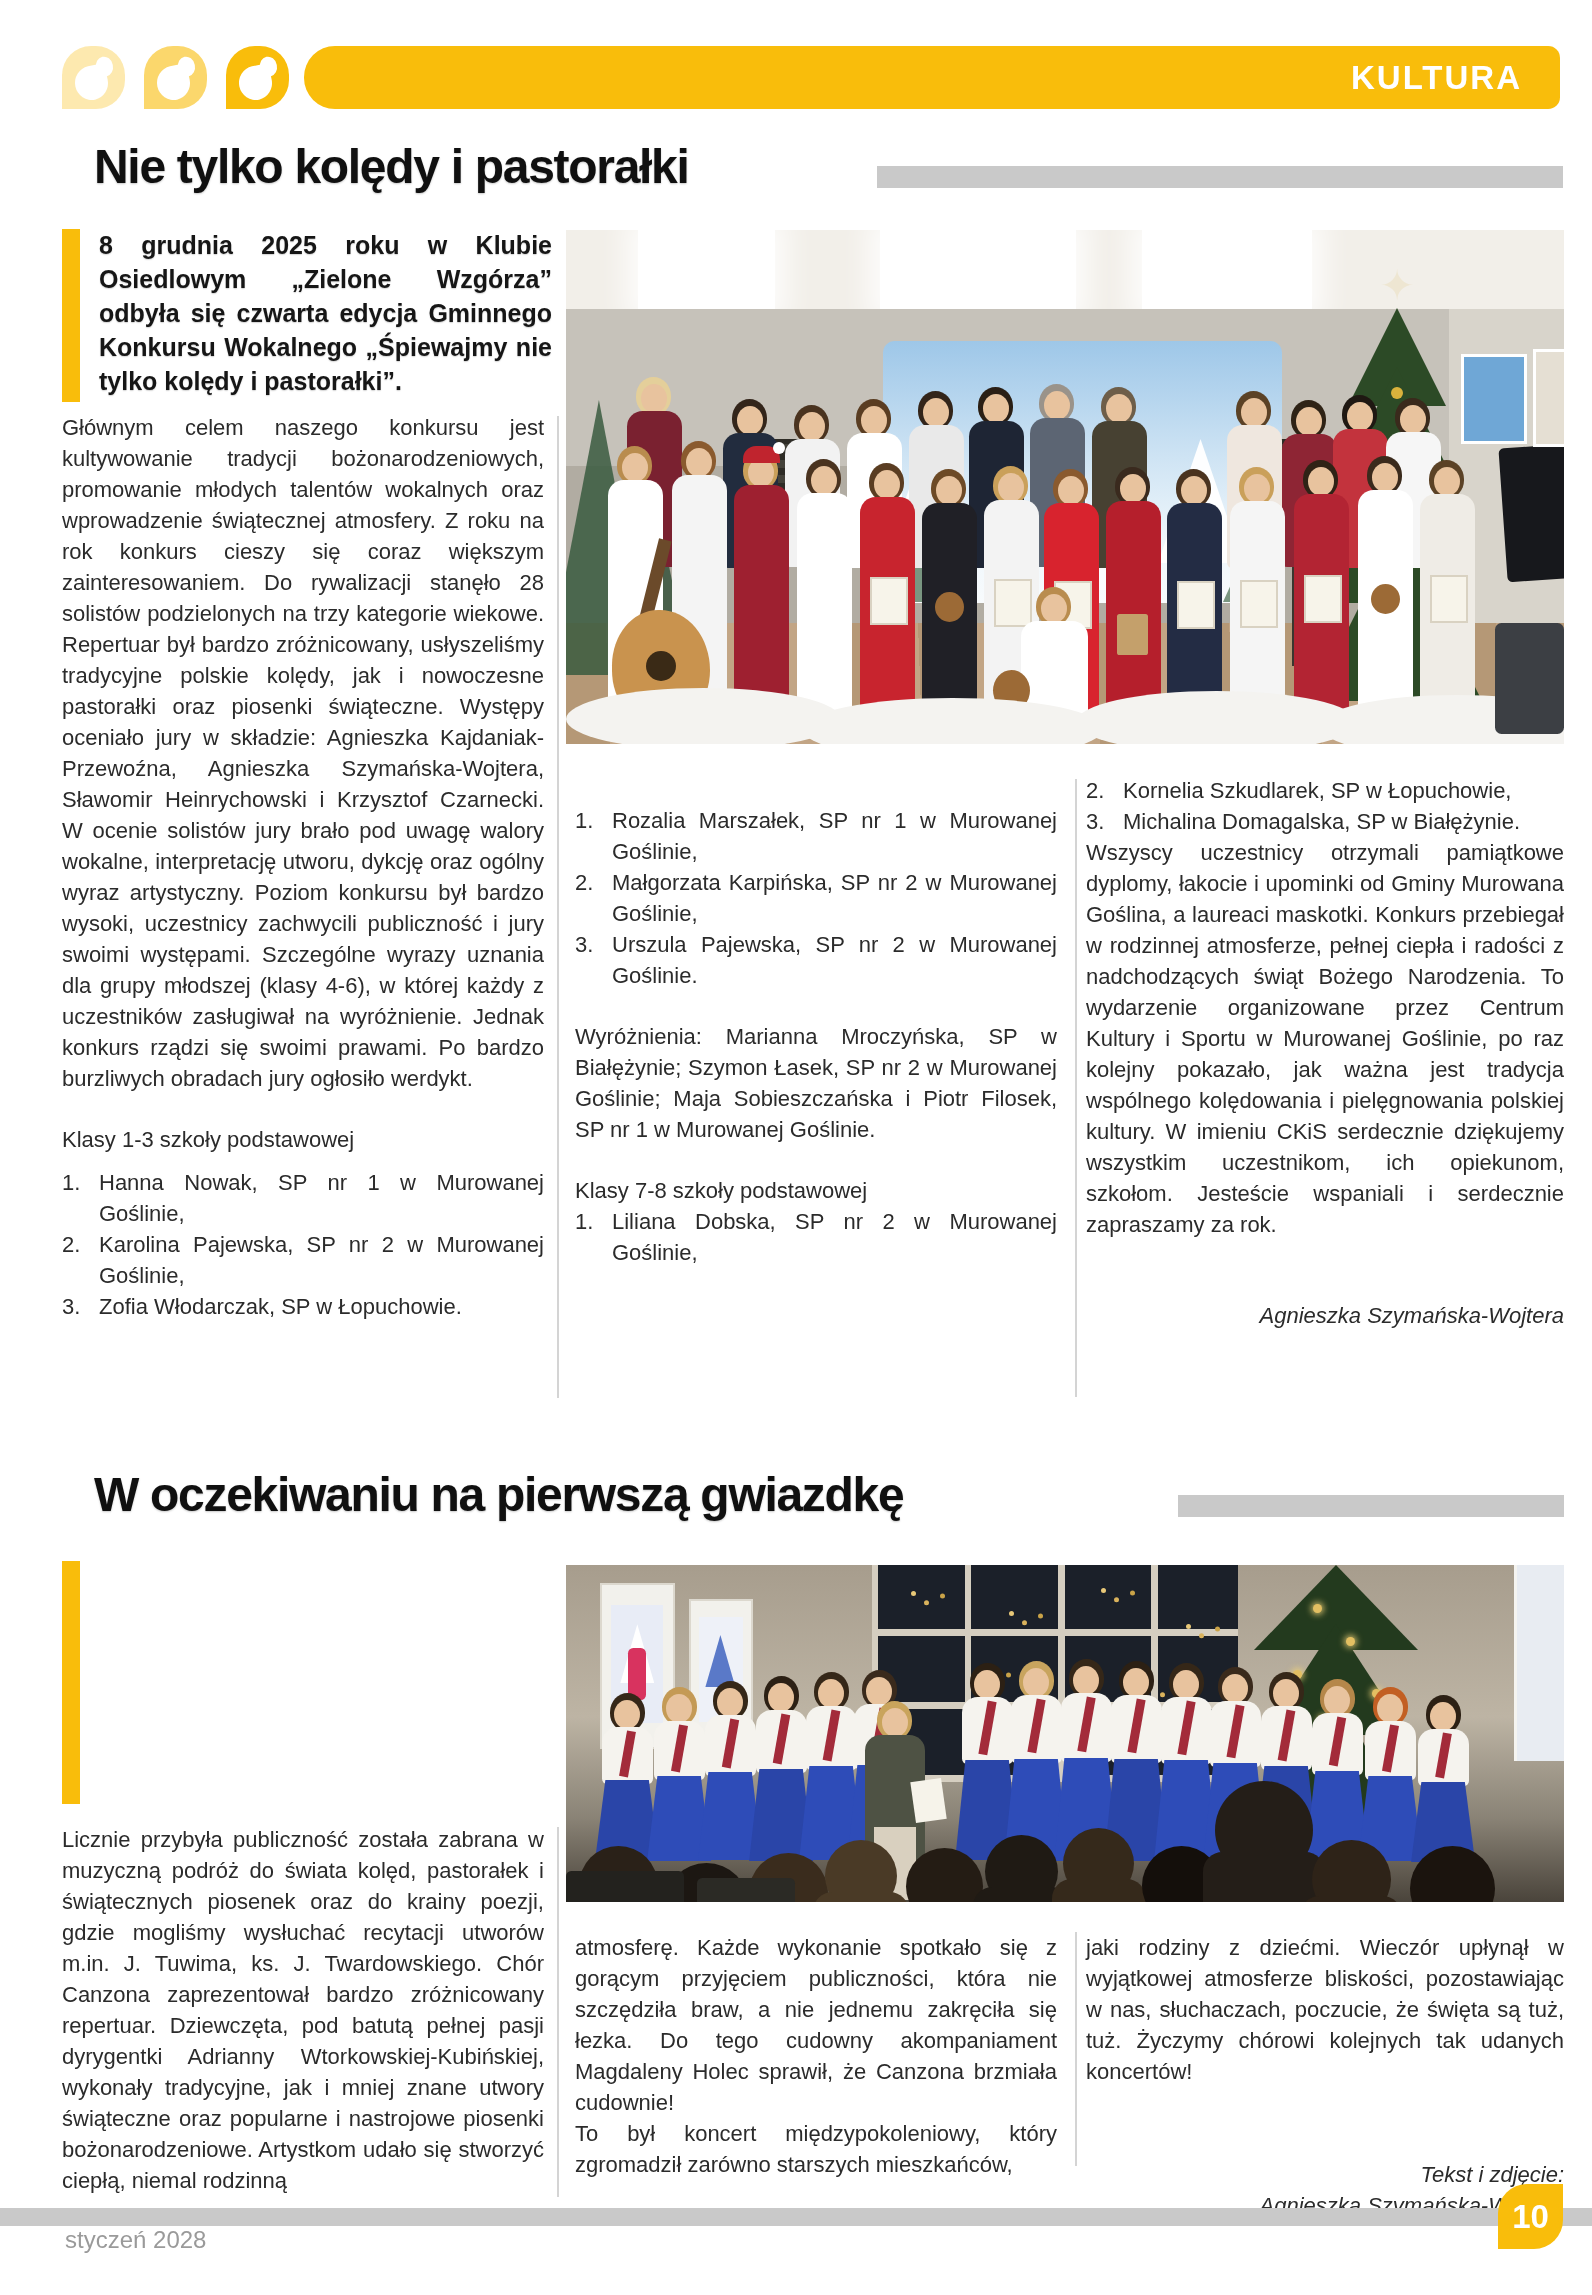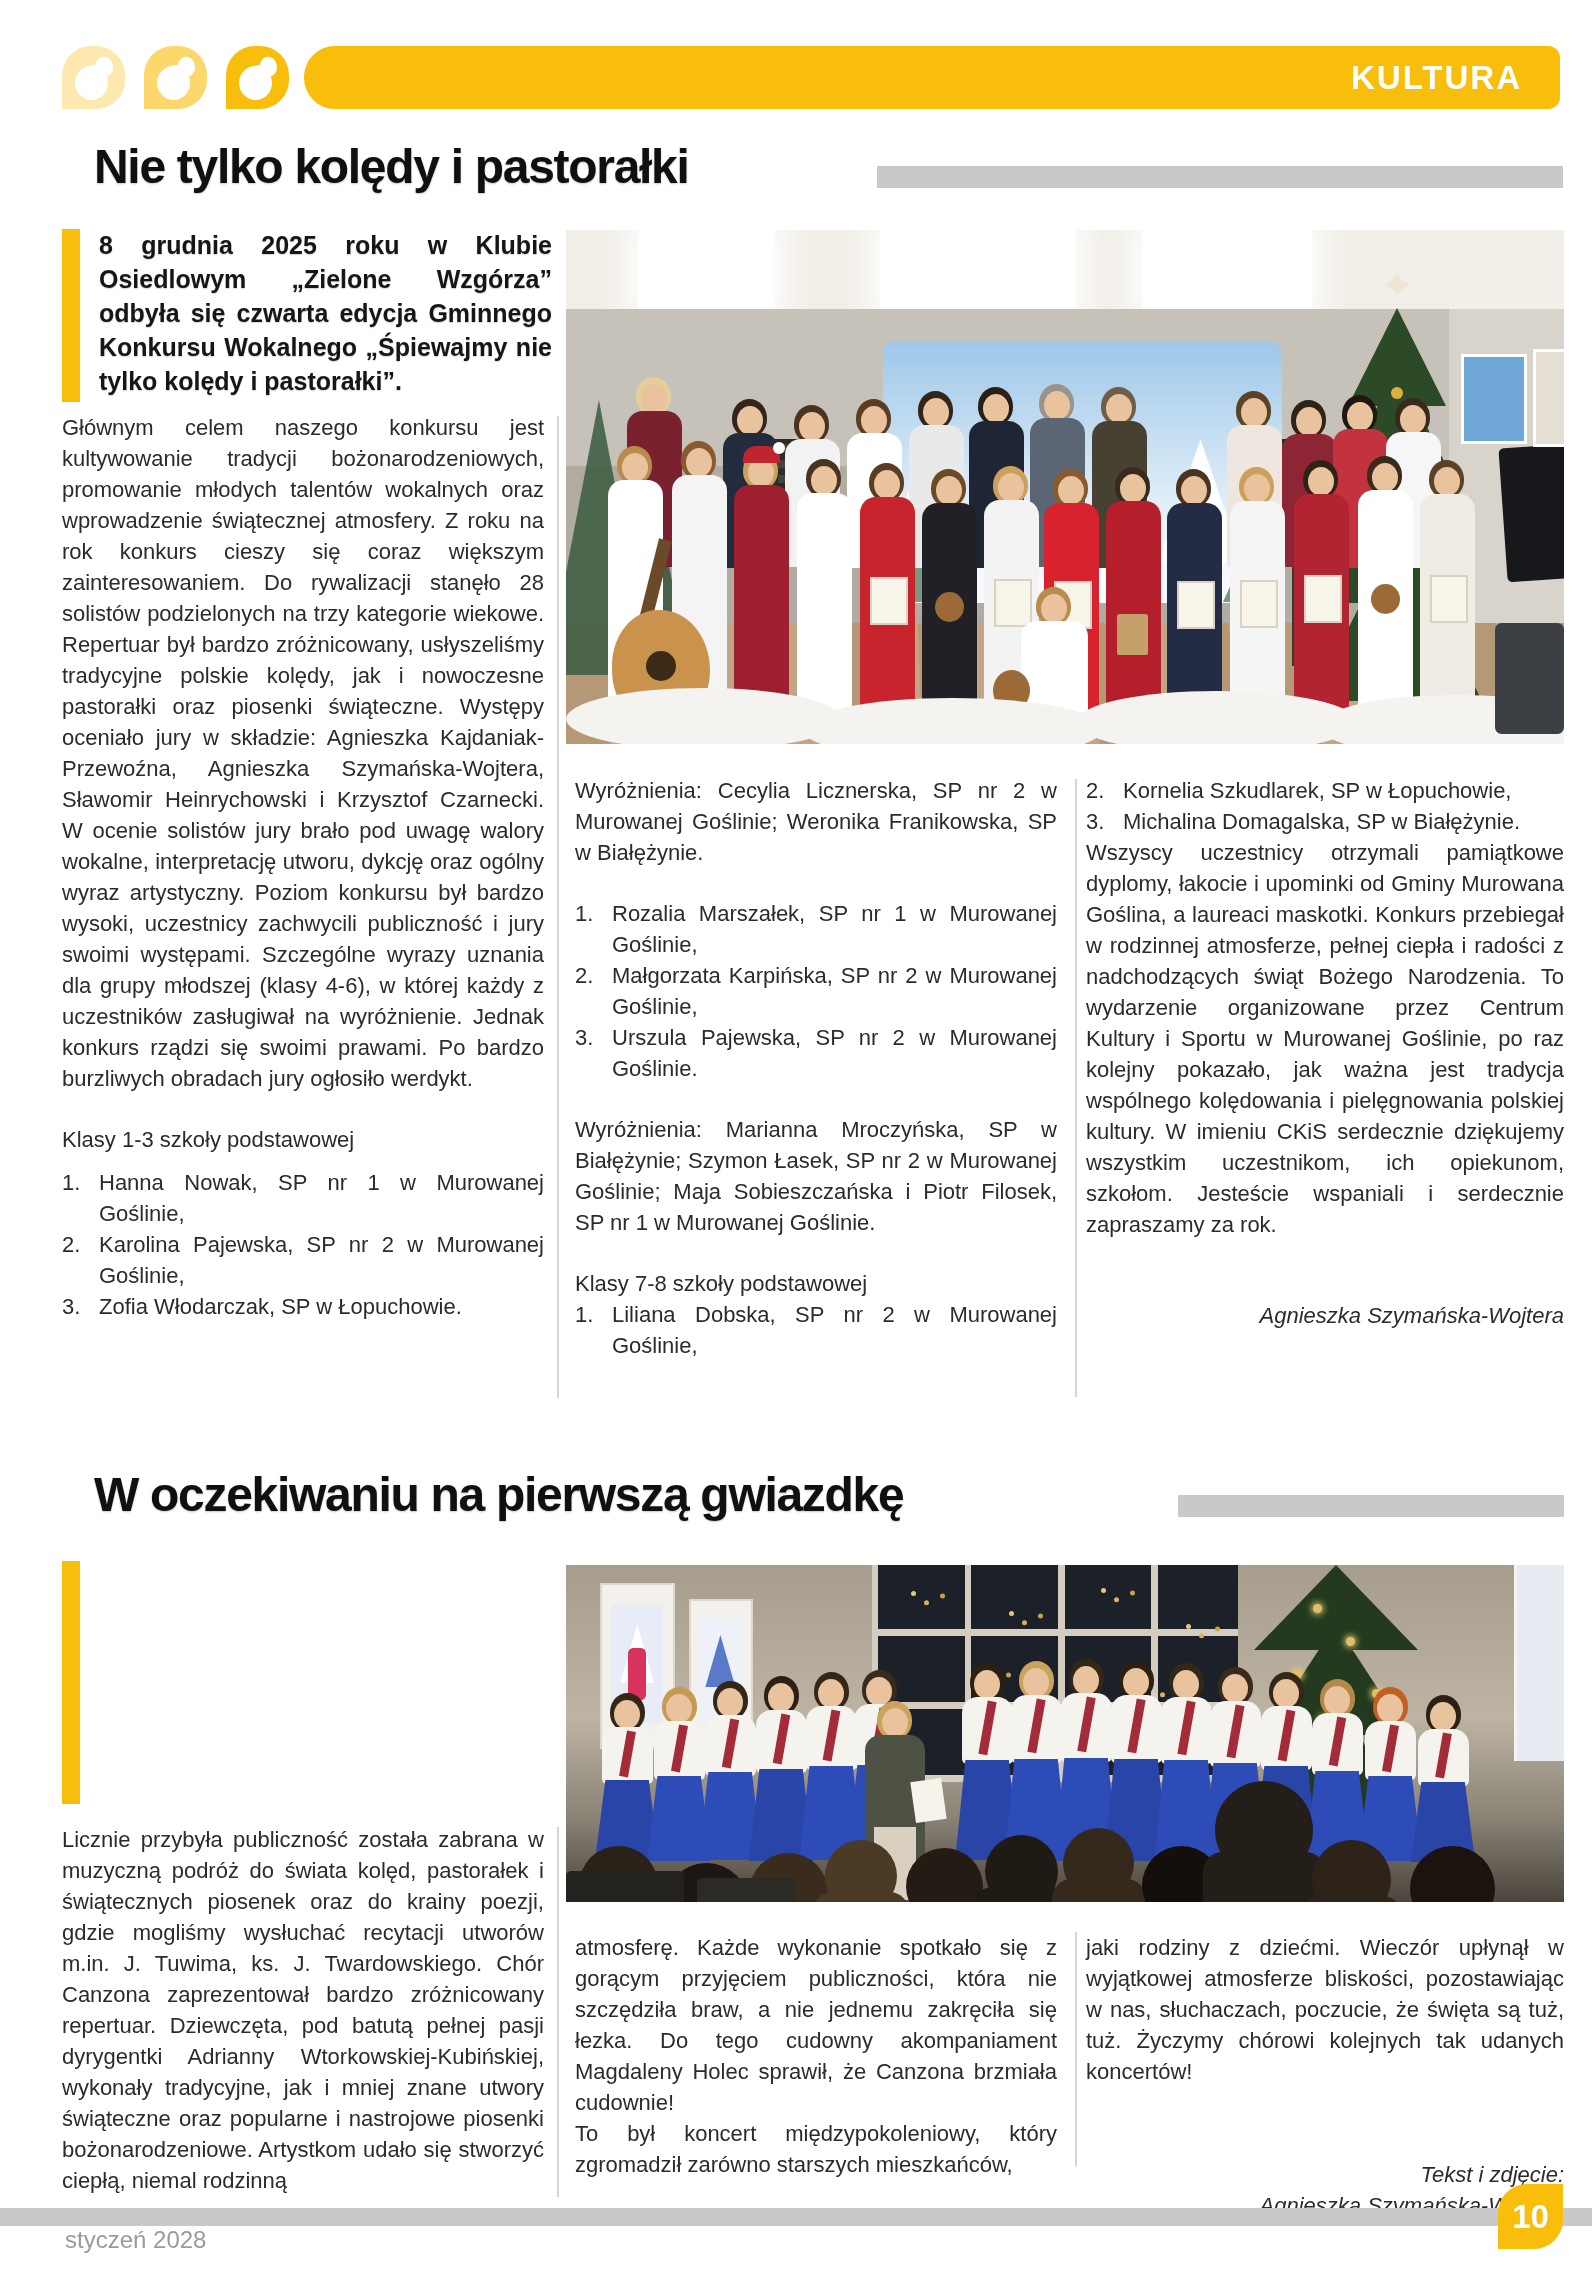--- a/index.html
+++ b/index.html
@@ -295,21 +295,20 @@
       <span class="num">2.</span>
       <span class="txt">Karolina Pajewska, SP nr 2 w Murowanej Goślinie,</span>
     </div>
     <div class="li">
       <span class="num">3.</span>
       <span class="txt">Zofia Włodarczak, SP w Łopuchowie.</span>
     </div>
   </div>
 
   <div class="col" style="left:575px;top:775px;width:482px;">
-    <p>Wyróżnienia: Cecylia Licznerska, SP nr 2 w Murowanej Goślinie; Weronika Franikowska, SP w Białężynie.</p>
     <div class="gap"></div>
     <div class="li">
       <span class="num">1.</span>
       <span class="txt">Rozalia Marszałek, SP nr 1 w Murowanej Goślinie,</span>
     </div>
     <div class="li">
       <span class="num">2.</span>
       <span class="txt">Małgorzata Karpińska, SP nr 2 w Murowanej Goślinie,</span>
     </div>
     <div class="li">

